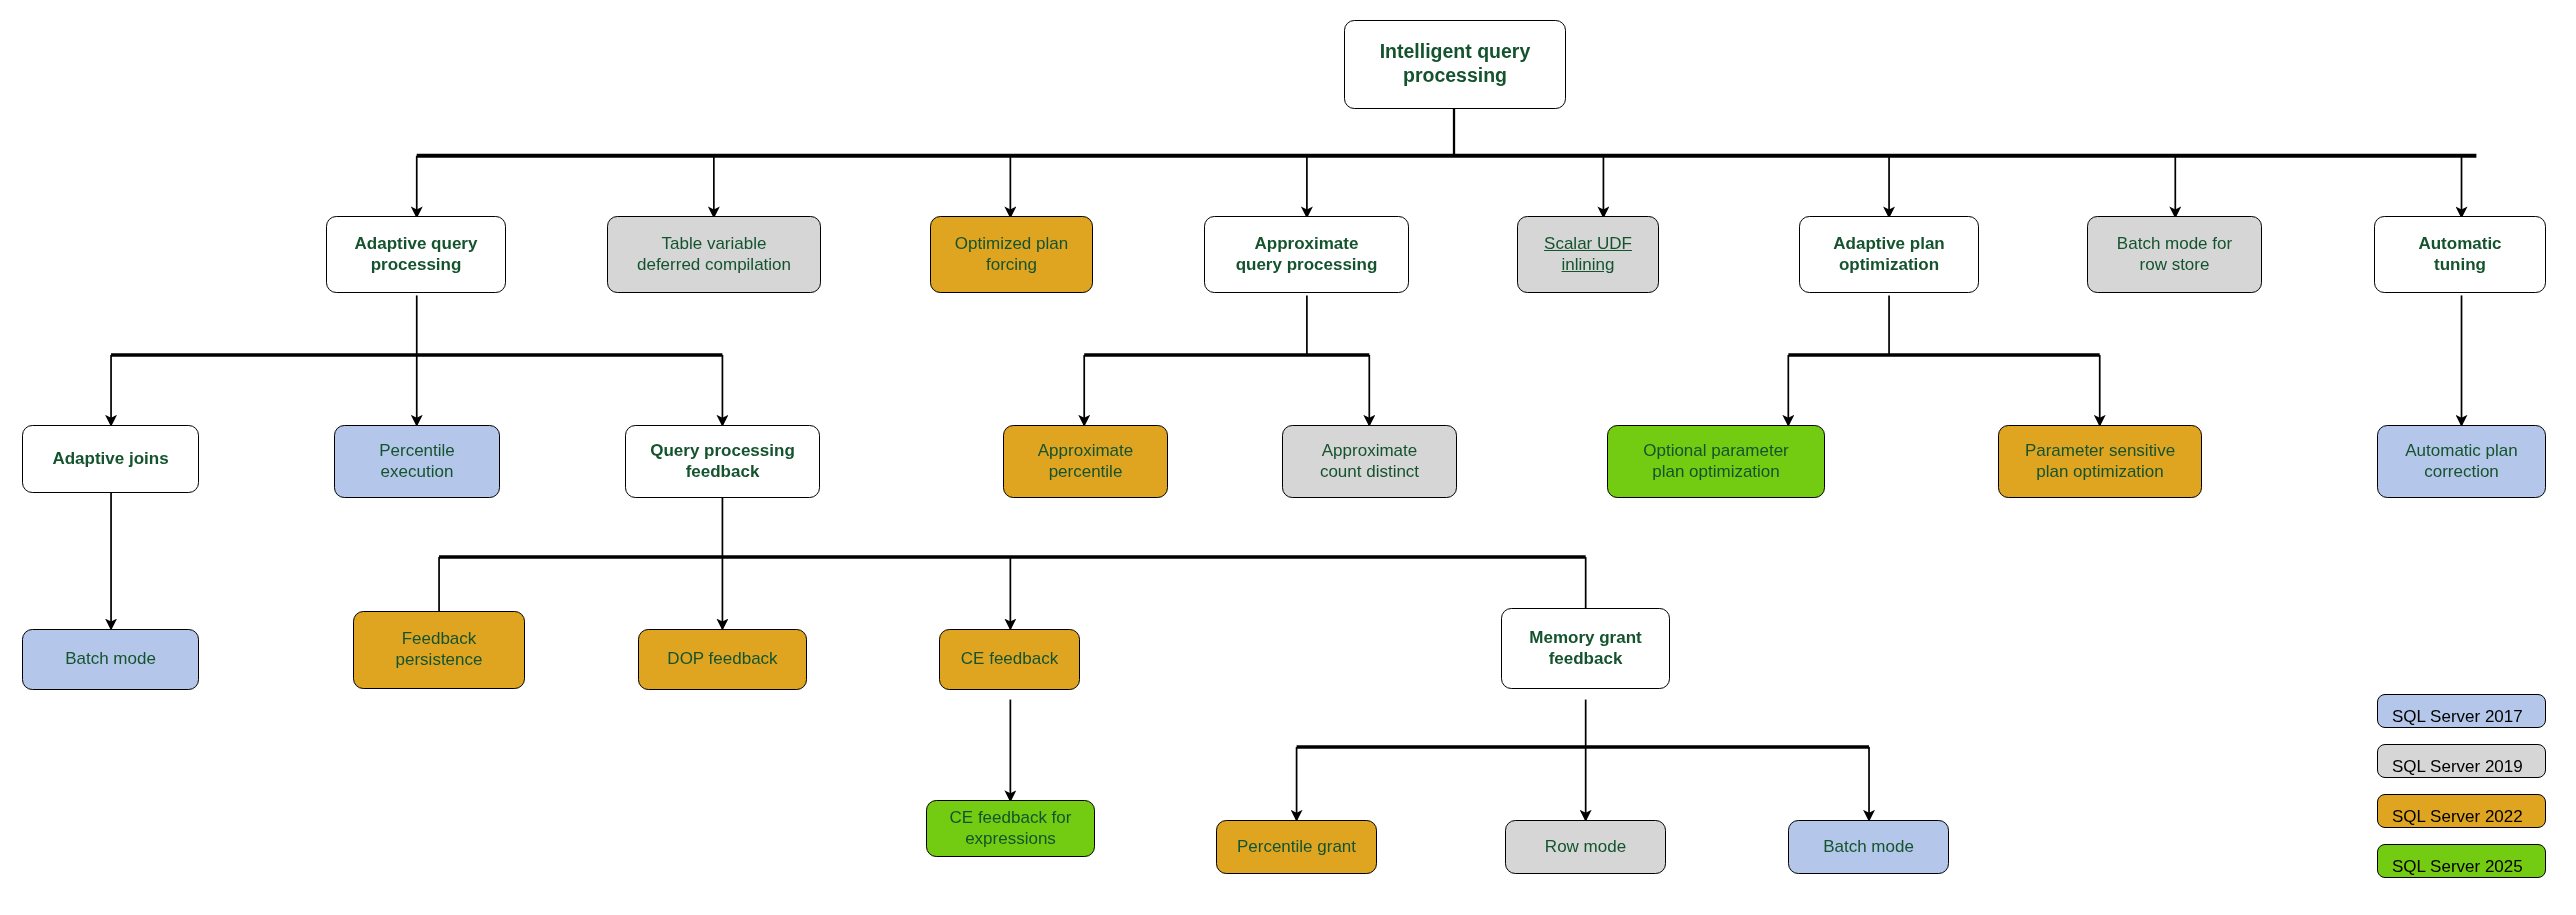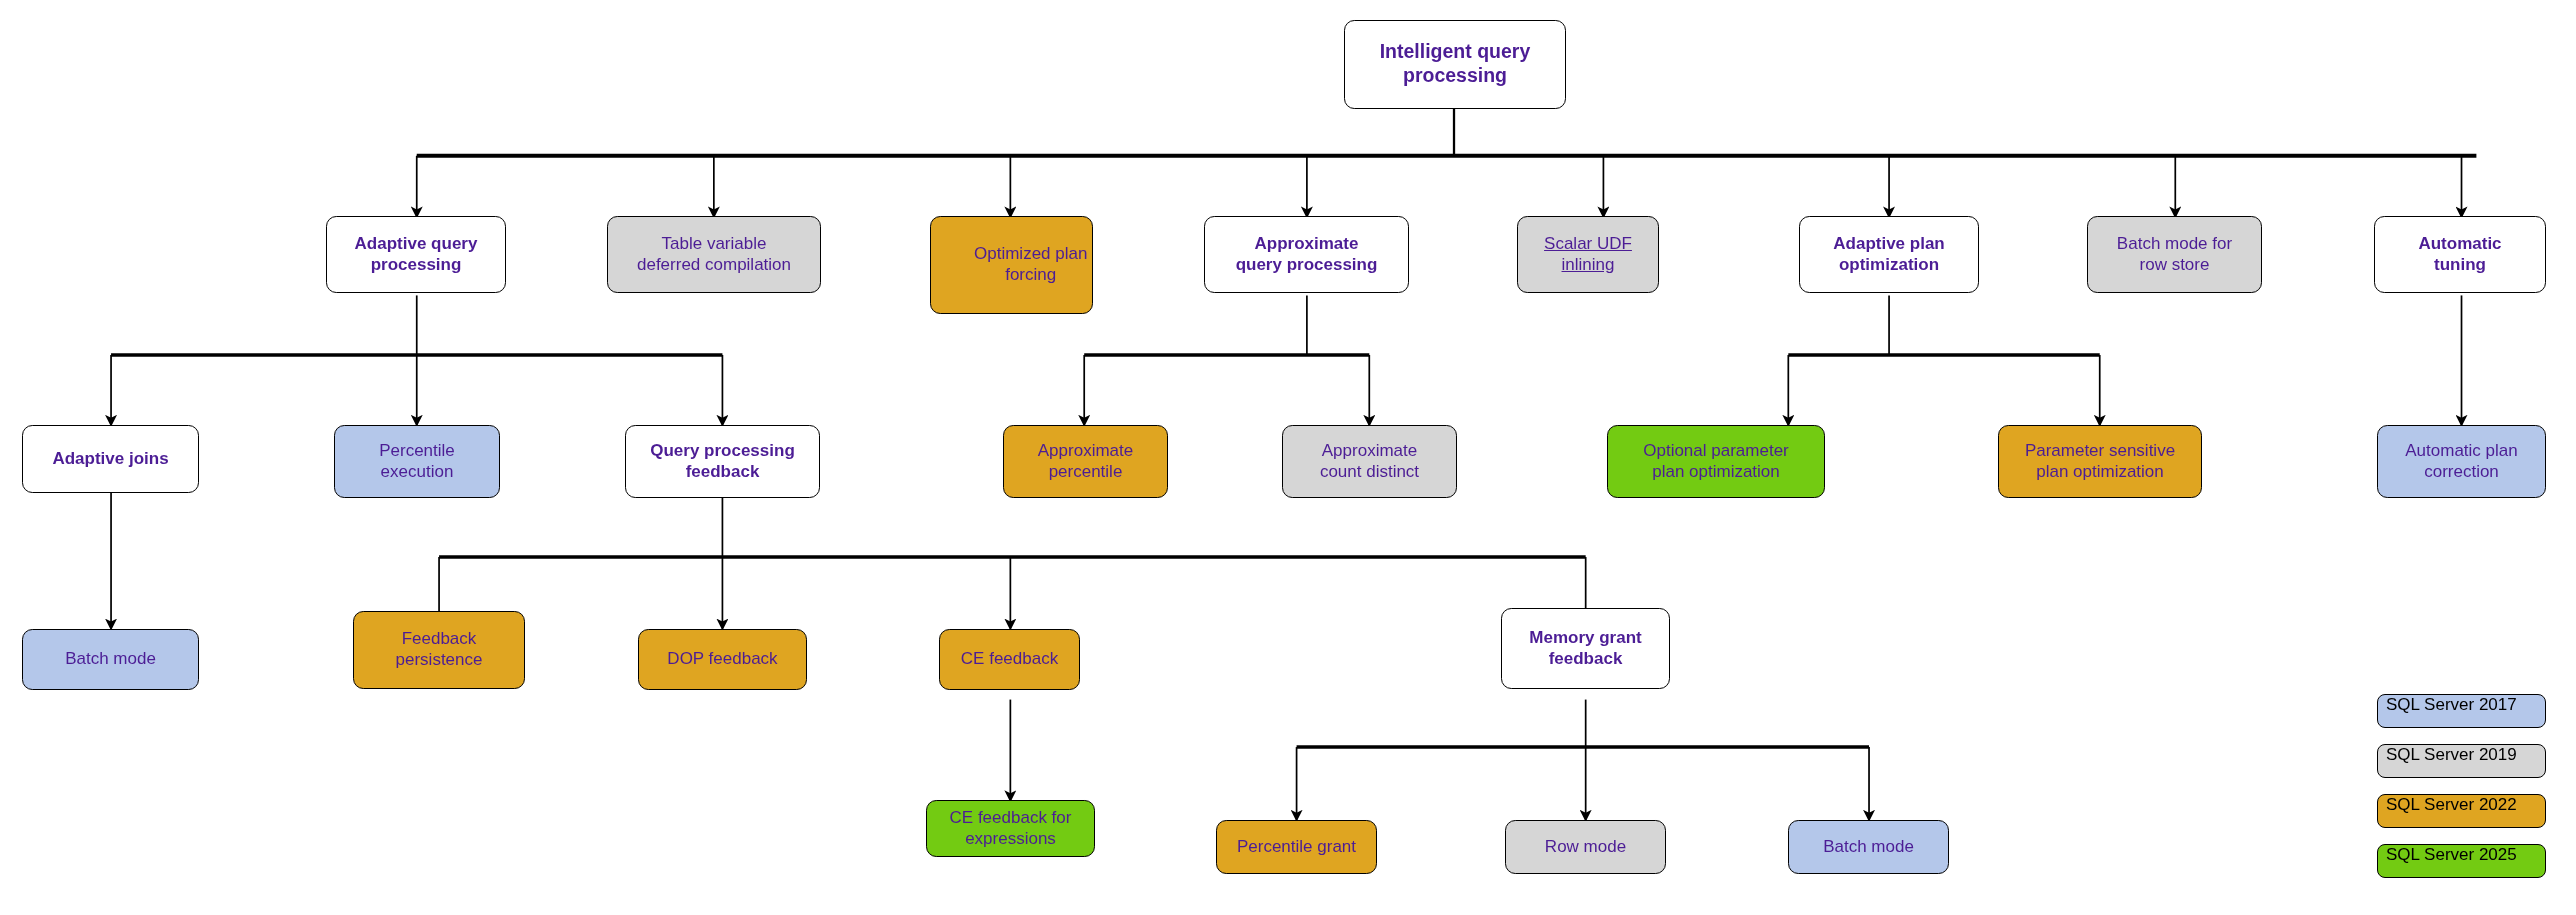--- a/index.html
+++ b/index.html
@@ -25,21 +25,21 @@
   .node {
     position: absolute;
     box-sizing: border-box;
     border: 1.7px solid #000000;
     border-radius: 10.3px;
     display: flex;
     align-items: center;
     justify-content: center;
     text-align: center;
     line-height: 1.22;
-    color: #4c1d95;
+    color: #14532d;
     padding: 1.1px 4.6px;
     background: #ffffff;
     z-index: 3;
   }
   .node .lbl {
     display: block;
     white-space: pre-line;
   }
   .fill-white  { background: #ffffff; }
   .fill-gray   { background: #d6d6d6; }
@@ -48,23 +48,23 @@
   .fill-green  { background: #73cb12; }
 
   .bold .lbl { font-weight: bold; }
 
   .legend-box {
     position: absolute;
     box-sizing: border-box;
     border: 1.7px solid #000000;
     border-radius: 8px;
     display: flex;
-    align-items: flex-start;
+    align-items: flex-end;
     justify-content: flex-start;
-    padding-left: 8px;
+    padding-left: 14px;
     font-size: 17px;
     color: #000000;
     z-index: 3;
   }
 </style>
 </head>
 <body>
 
 <div id="canvas">
 
@@ -134,21 +134,21 @@
   <div class="node fill-white bold" style="left:326px; top:216px; width:180px; height:77px; font-size:17px;">
     <span class="lbl">Adaptive query
 processing</span>
   </div>
 
   <div class="node fill-gray" style="left:607px; top:216px; width:214px; height:77px; font-size:17px;">
     <span class="lbl">Table variable
 deferred compilation</span>
   </div>
 
-  <div class="node fill-orange" style="left:930px; top:216px; width:163px; height:98px; font-size:17px;justify-content:flex-end;">
+  <div class="node fill-orange" style="left:930px; top:216px; width:163px; height:77px; font-size:17px;">
     <span class="lbl">Optimized plan
 forcing</span>
   </div>
 
   <div class="node fill-white bold" style="left:1204px; top:216px; width:205px; height:77px; font-size:17px;">
     <span class="lbl">Approximate
 query processing</span>
   </div>
 
   <div class="node fill-gray" style="left:1517px; top:216px; width:142px; height:77px; font-size:17px;text-decoration:underline;">

